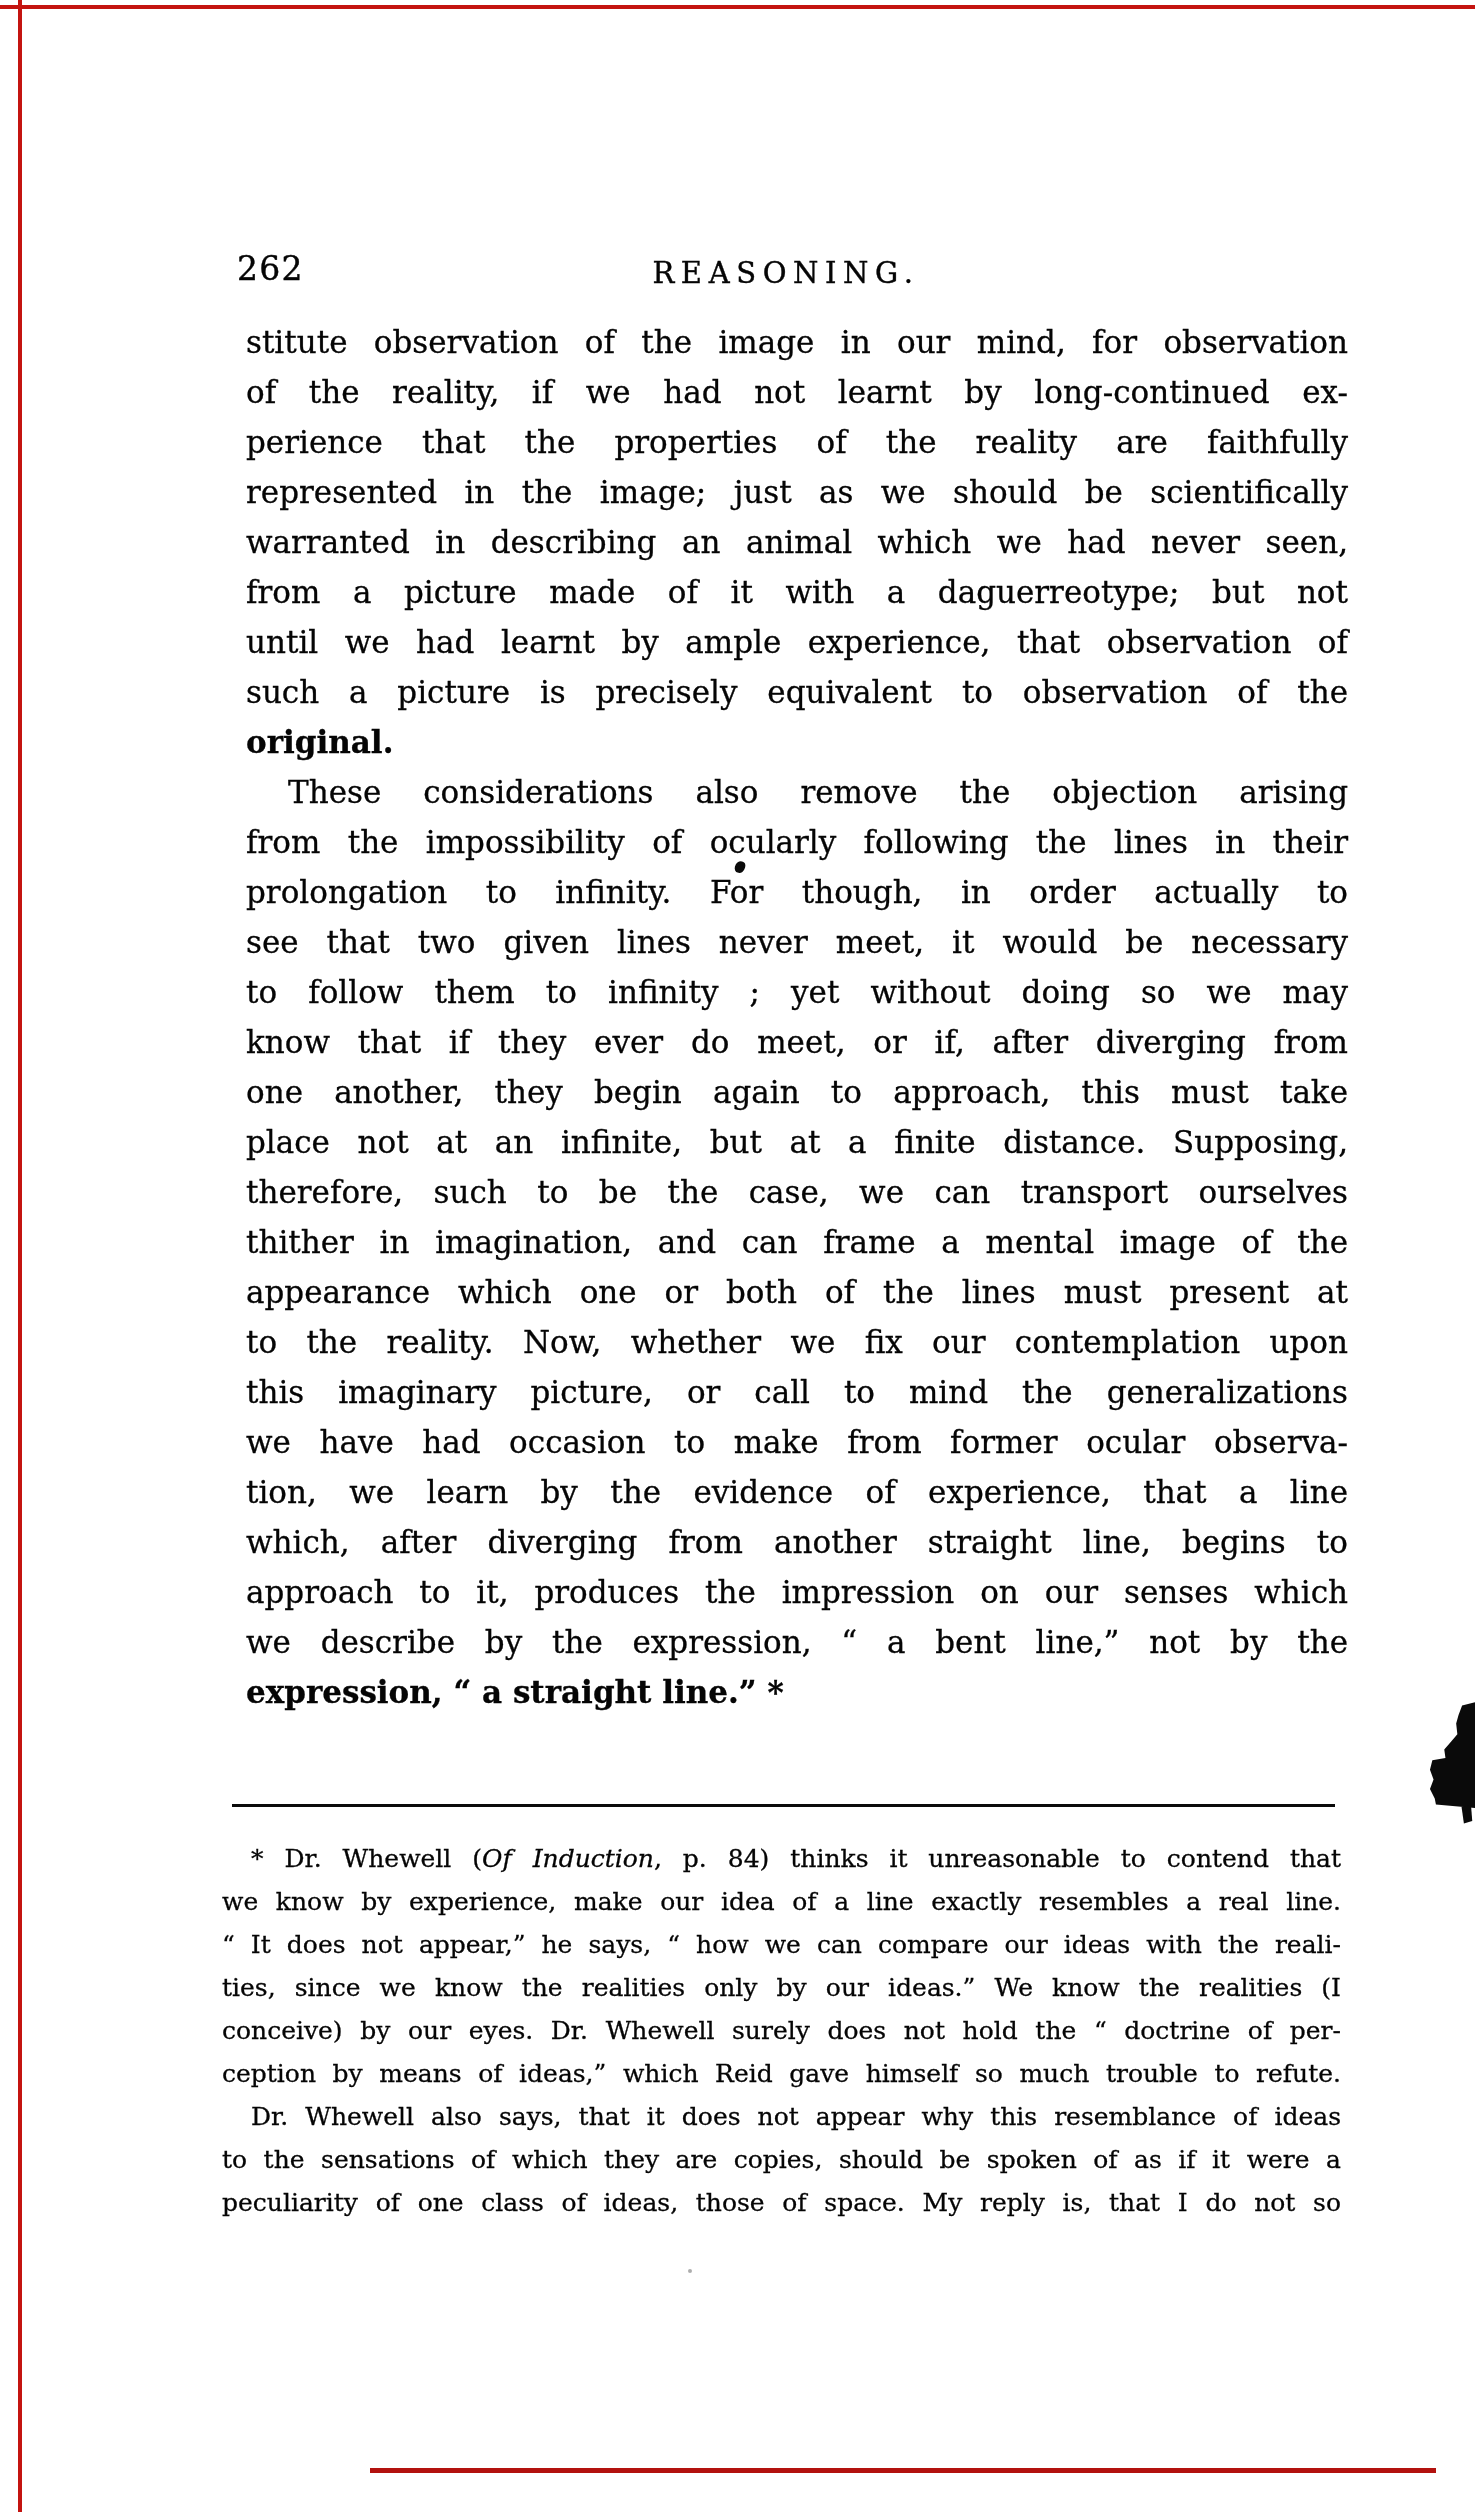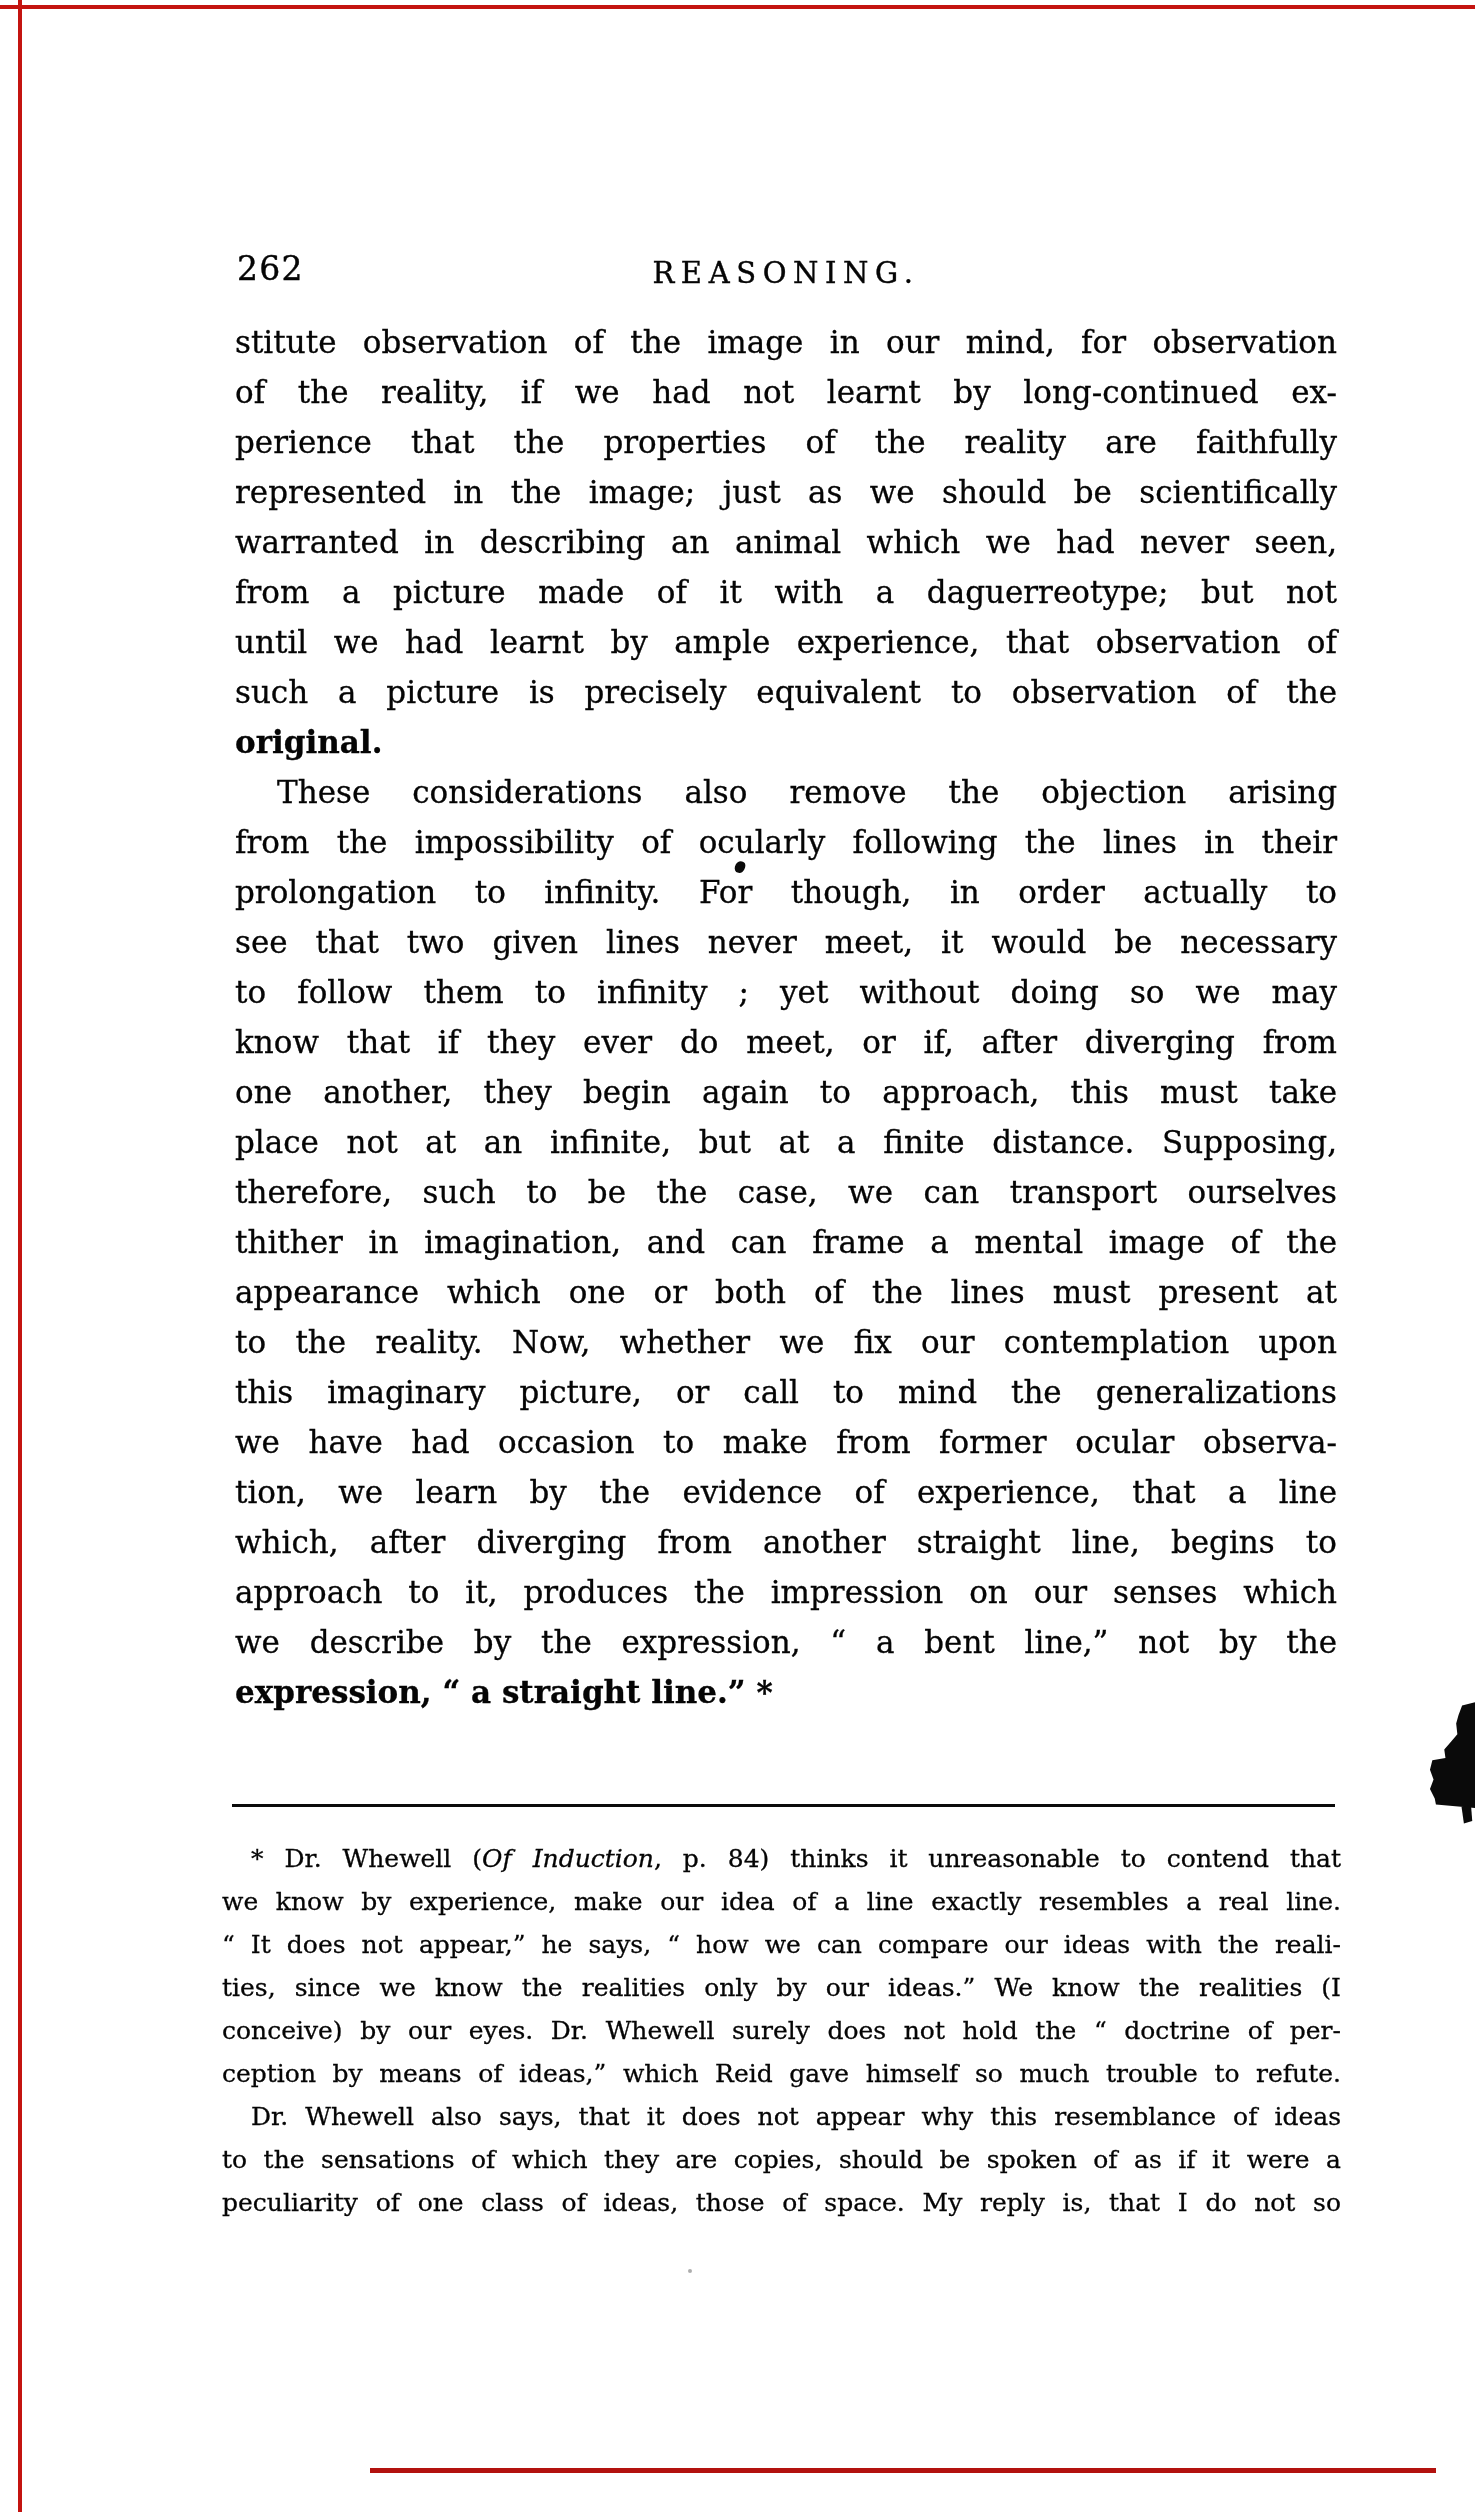--- a/index.html
+++ b/index.html
@@ -25,21 +25,21 @@
     -webkit-text-stroke: 0.4px #050505;
   }
   .running-header {
     position: absolute; left: 235px; top: 256px; width: 1102px;
     text-align: center; font-size: 29px; letter-spacing: 6.6px;
     -webkit-text-stroke: 0.4px #050505;
   }
 
   
   .bodytext {
-    position: absolute; left: 235px; top: 317px; width: 1102px;
+    position: absolute; left: 246px; top: 317px; width: 1102px;
     -webkit-text-stroke: 0.3px #050505;
   }
   .bodytext .line { font-size: 31px; line-height: 50px; }
 
   .line { text-align: justify; text-align-last: justify; white-space: normal; }
   .line.free { text-align-last: left; font-weight: bold; }
   .para.indent .line:first-child { text-indent: 42px; }
 
   
   .footnote-divider {

